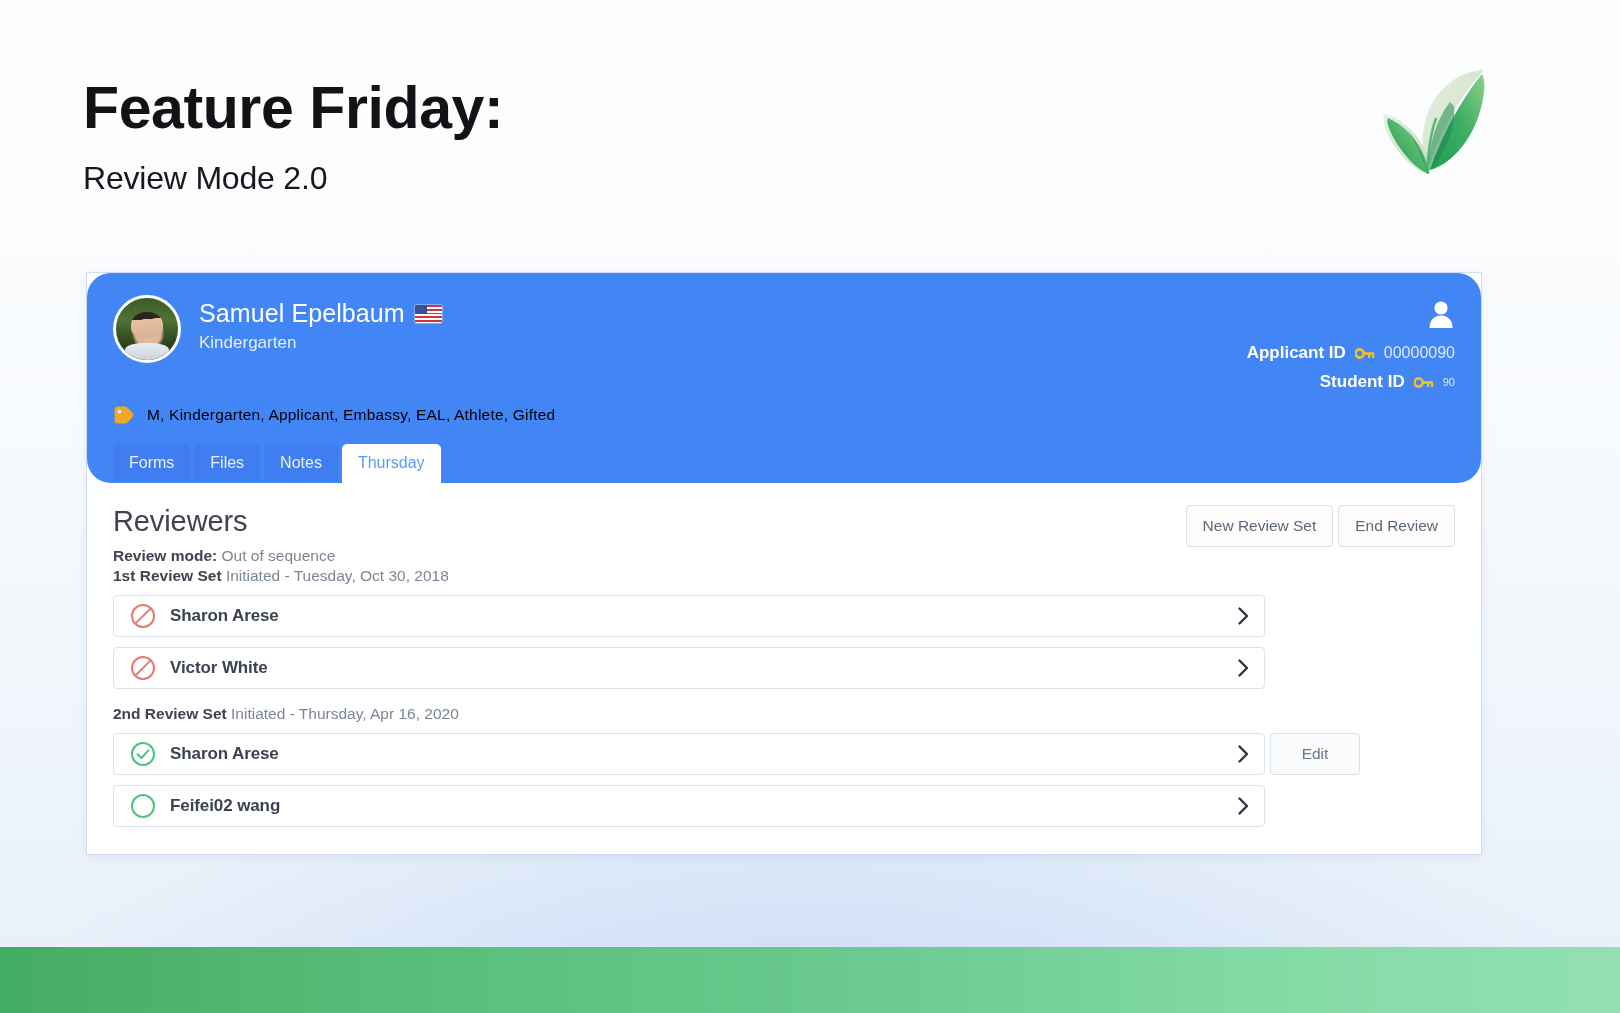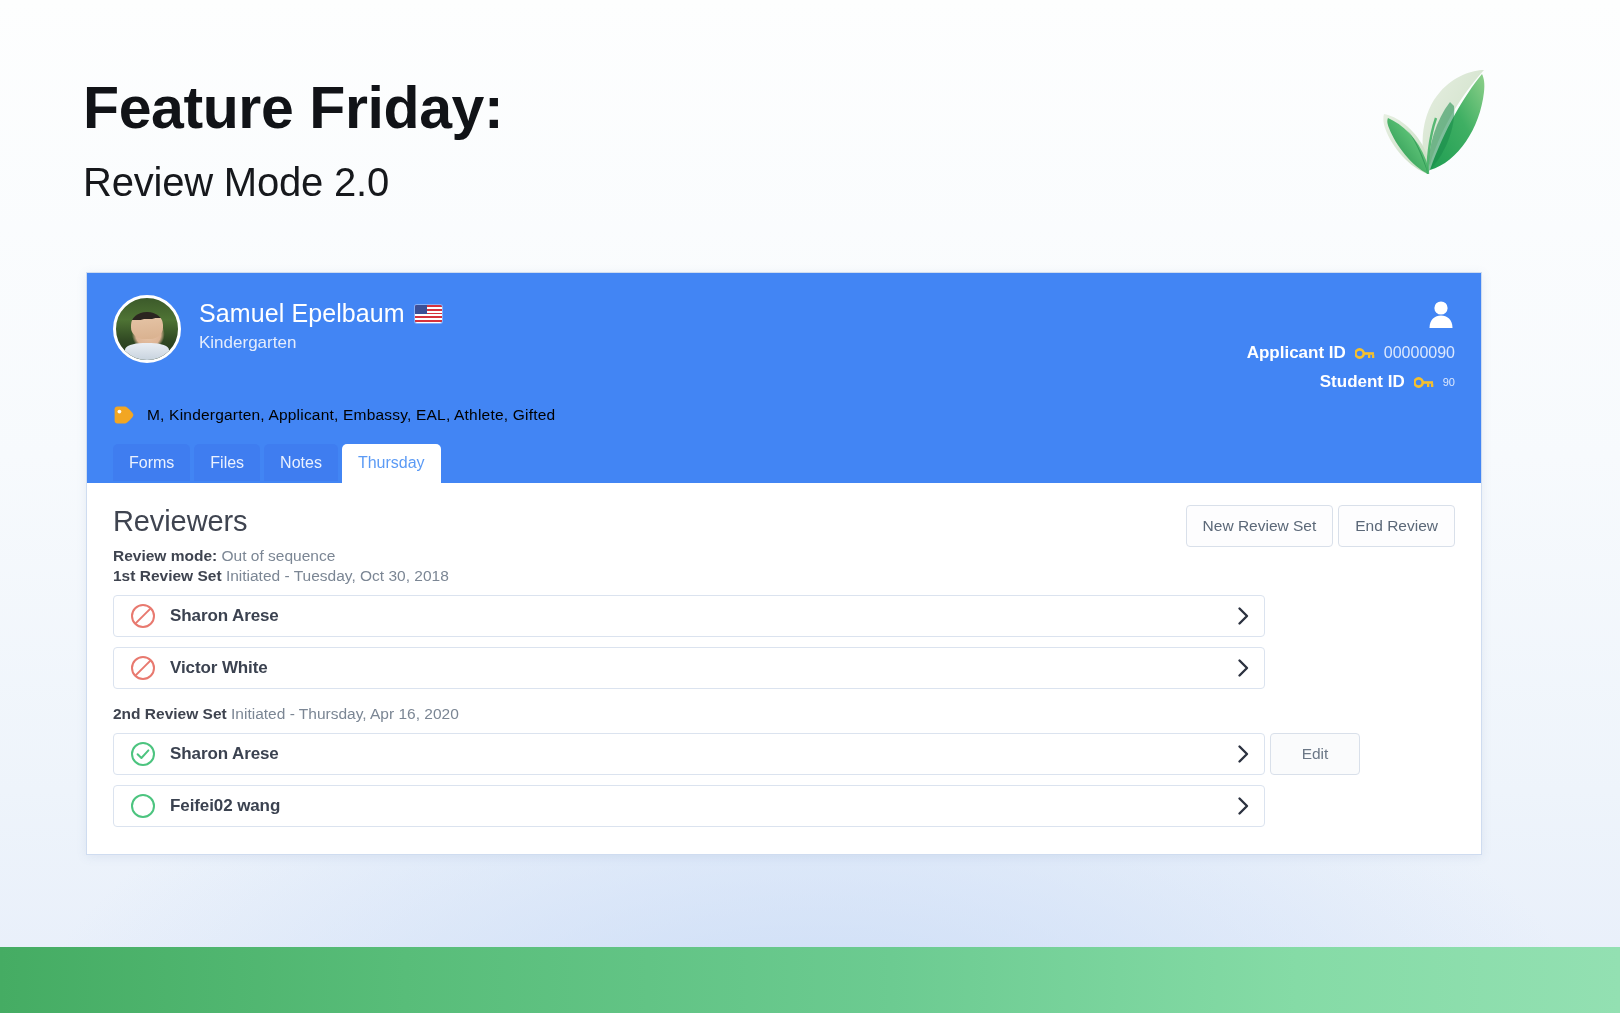--- a/index.html
+++ b/index.html
@@ -39,21 +39,21 @@
   }
   .title-main {
     font-size: 59px;
     font-weight: bold;
     color: #111317;
     letter-spacing: -0.4px;
     line-height: 1.05;
   }
   .title-sub {
     margin-top: 20px;
-    font-size: 40px;
+    font-size: 32px;
     font-weight: 400;
     color: #16181c;
     letter-spacing: -0.2px;
   }
 
   
   .logo {
     position: absolute;
     left: 1366px;
     top: 68px;
@@ -72,20 +72,21 @@
     border: 1px solid #cfdcf0;
     box-shadow: 0 2px 10px rgba(80,110,160,0.10);
   }
 
   
   .profile-header {
     position: relative;
     height: 210px;
     background: #4285f4;
     padding: 22px 26px 0 26px;
+    border-radius: 24px;
   }
   .profile-top {
     display: flex;
     align-items: flex-start;
     gap: 18px;
   }
   .avatar {
     width: 68px;
     height: 68px;
     border-radius: 50%;

